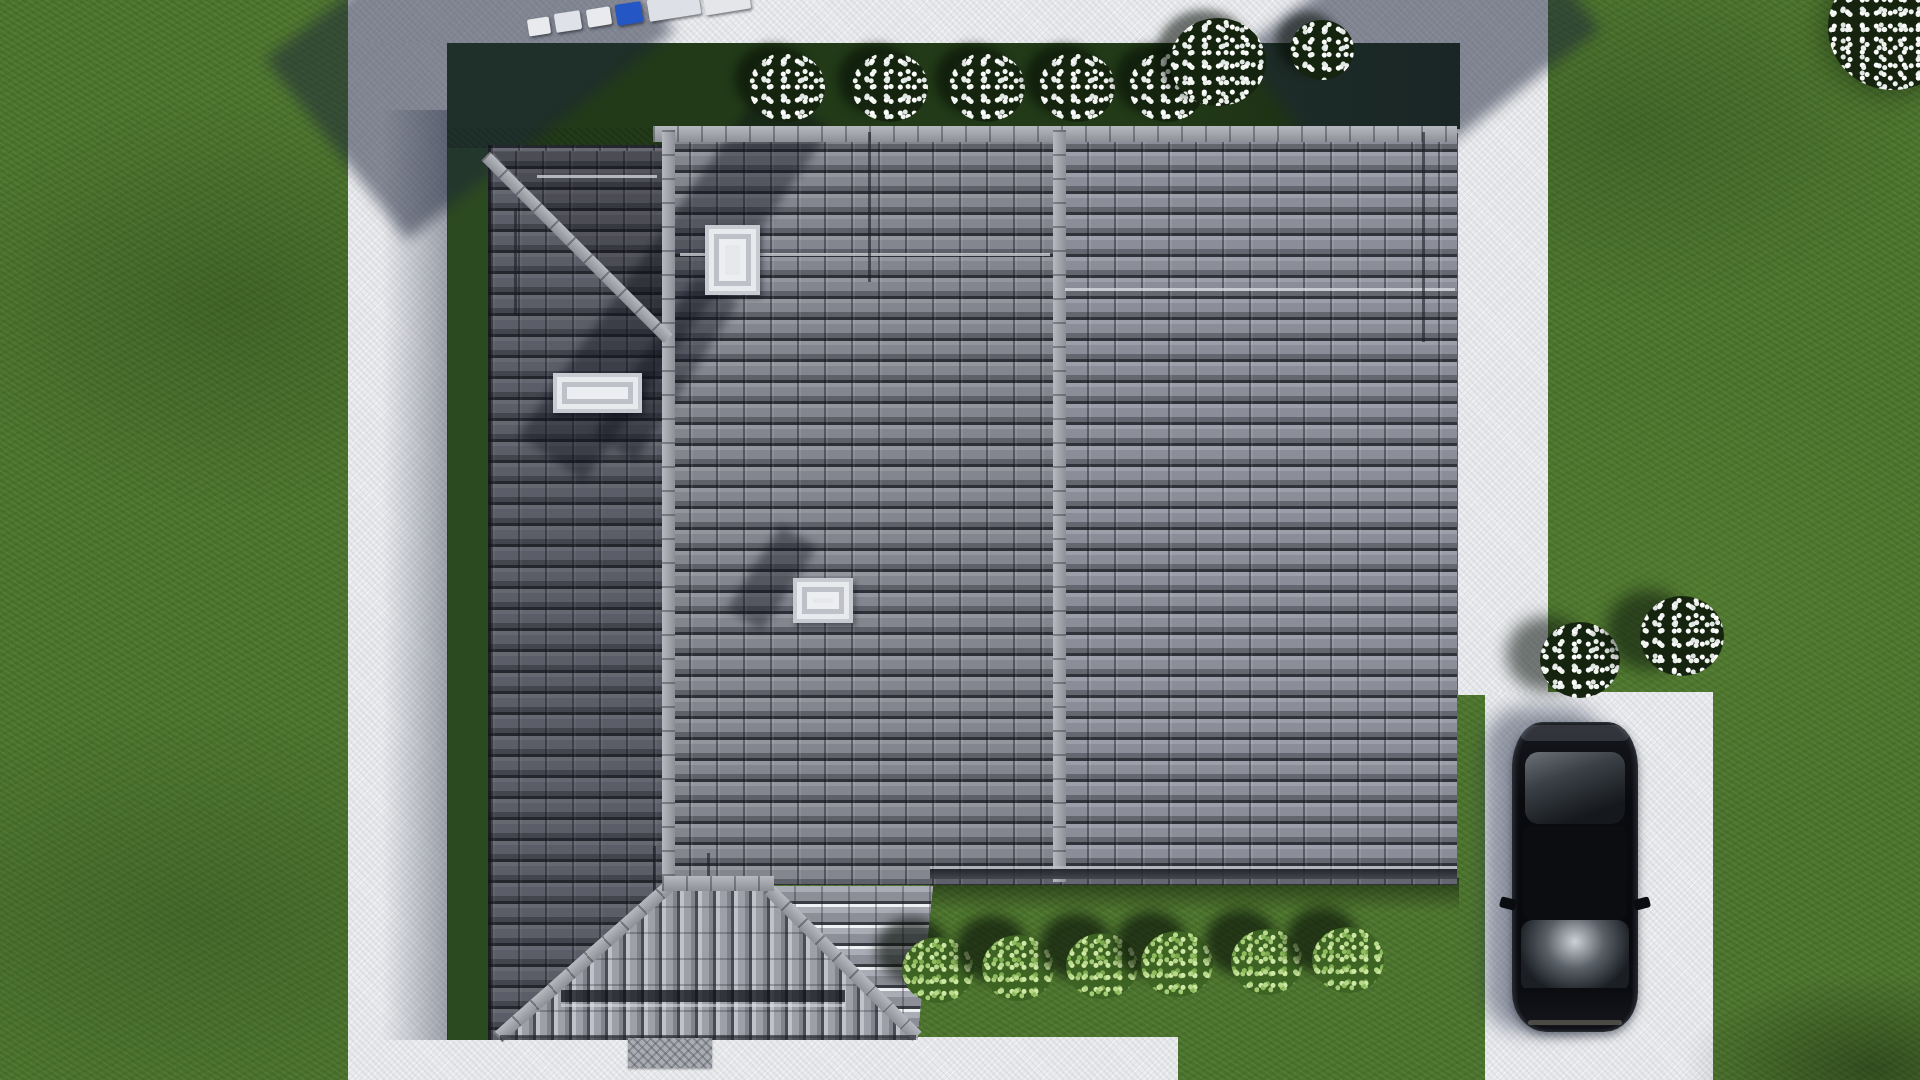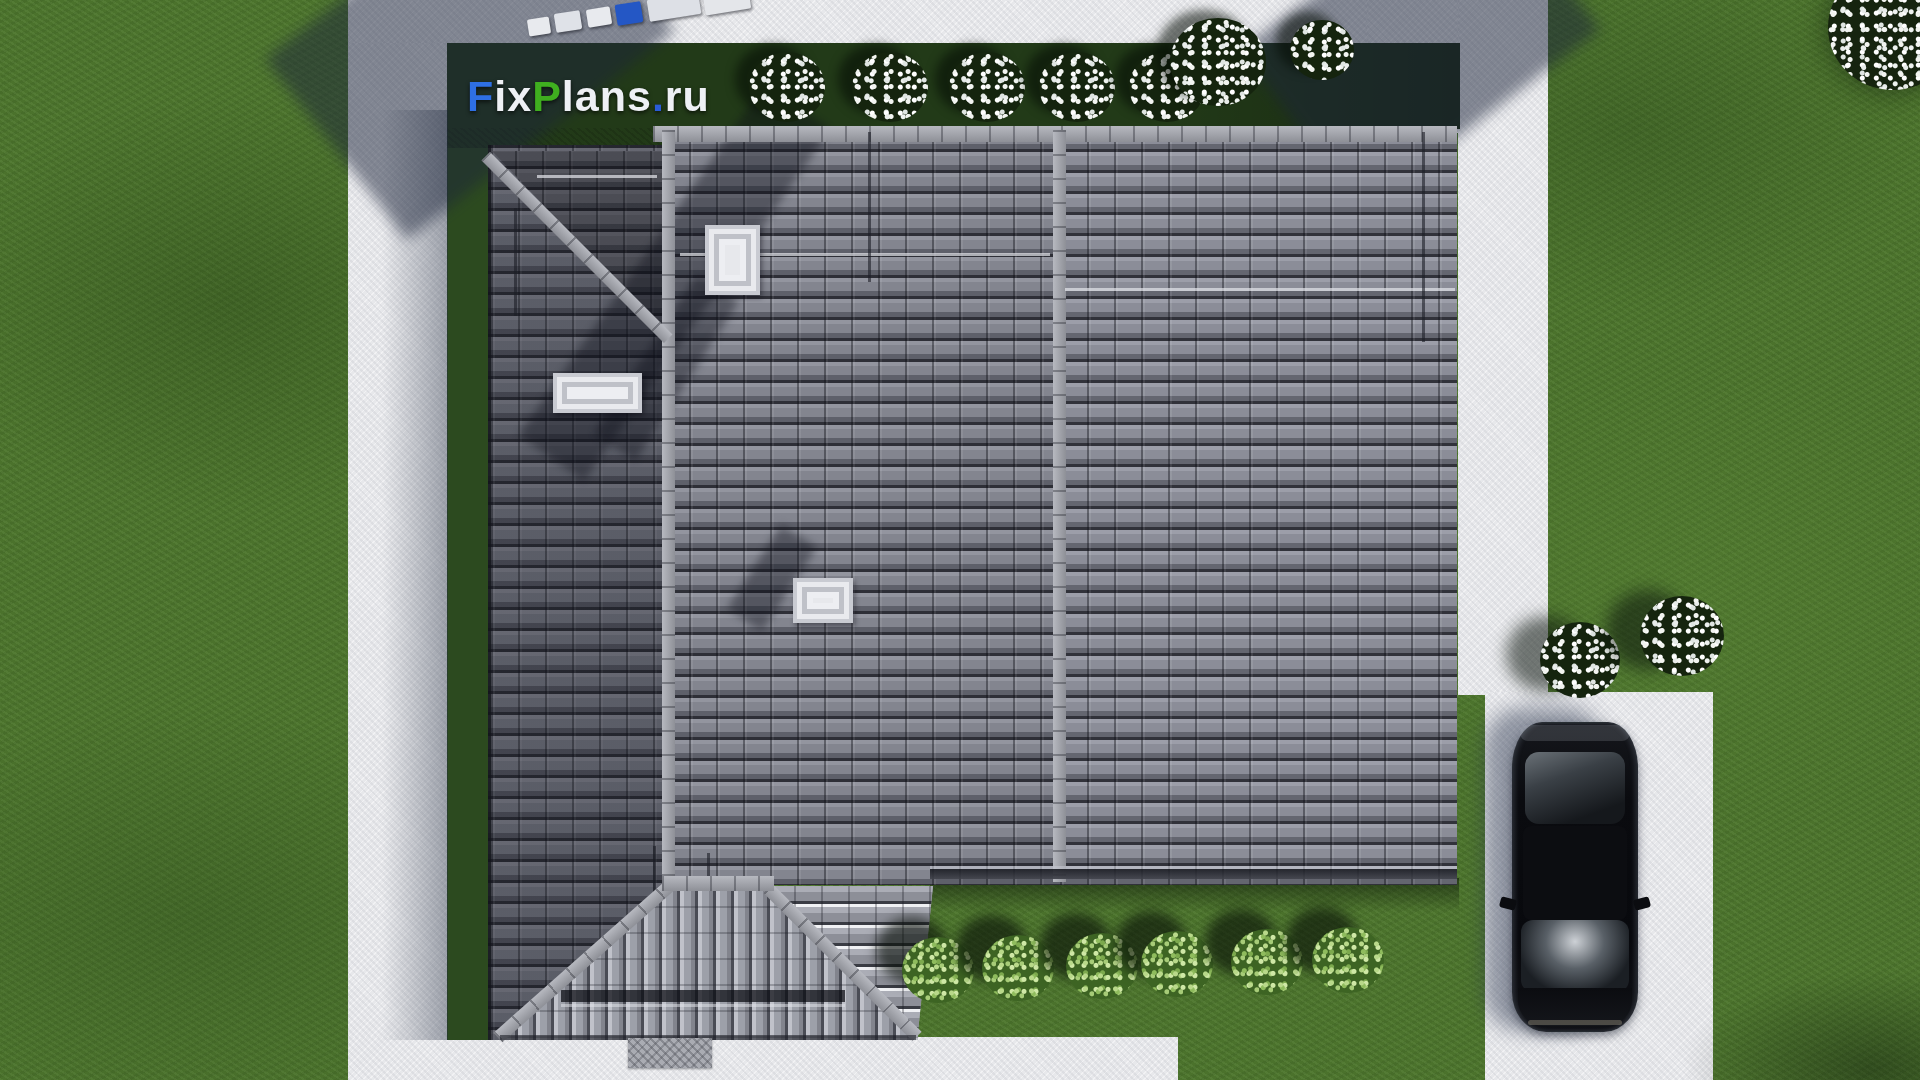--- a/index.html
+++ b/index.html
@@ -172,17 +172,14 @@
       <div class="abs" style="left:13px;top:30px;width:100px;height:72px;border-radius:14px;background:linear-gradient(160deg,#6a7177 0%,#3a4046 35%,#15181c 80%);"></div>
       <div class="abs" style="left:11px;top:104px;width:104px;height:94px;border-radius:8px;background:#0c0d11;"></div>
       <div class="abs" style="left:9px;top:198px;width:108px;height:72px;border-radius:12px;background:radial-gradient(ellipse at 50% 30%, #cdd1d6 0%, #596067 38%, #1b1f24 75%);"></div>
       <div class="abs" style="left:6px;top:266px;width:114px;height:38px;border-radius:0 0 26px 26px;background:linear-gradient(180deg,#0b0c10,#14161b);"></div>
       <div class="abs" style="left:16px;top:298px;width:94px;height:5px;border-radius:3px;background:rgba(210,200,170,0.3);"></div>
       <div class="abs" style="left:-12px;top:176px;width:16px;height:11px;border-radius:3px;background:#0b0c10;transform:rotate(15deg);"></div>
       <div class="abs" style="left:122px;top:176px;width:16px;height:11px;border-radius:3px;background:#0b0c10;transform:rotate(-15deg);"></div>
     </div>
   </div>
 
-  <div id="logo" class="abs" style="left:467px;top:72px;">
-    <span style="color: rgb(46, 111, 228);">F</span><span style="color: rgb(238, 240, 245);">ix</span><span style="color: rgb(63, 174, 31);">P</span><span style="color: rgb(238, 240, 245);">lans</span><span style="color: rgb(42, 92, 216);">.</span><span style="color: rgb(238, 240, 245);">ru</span>
-  </div>
 
 </div>
 
 </body></html>

